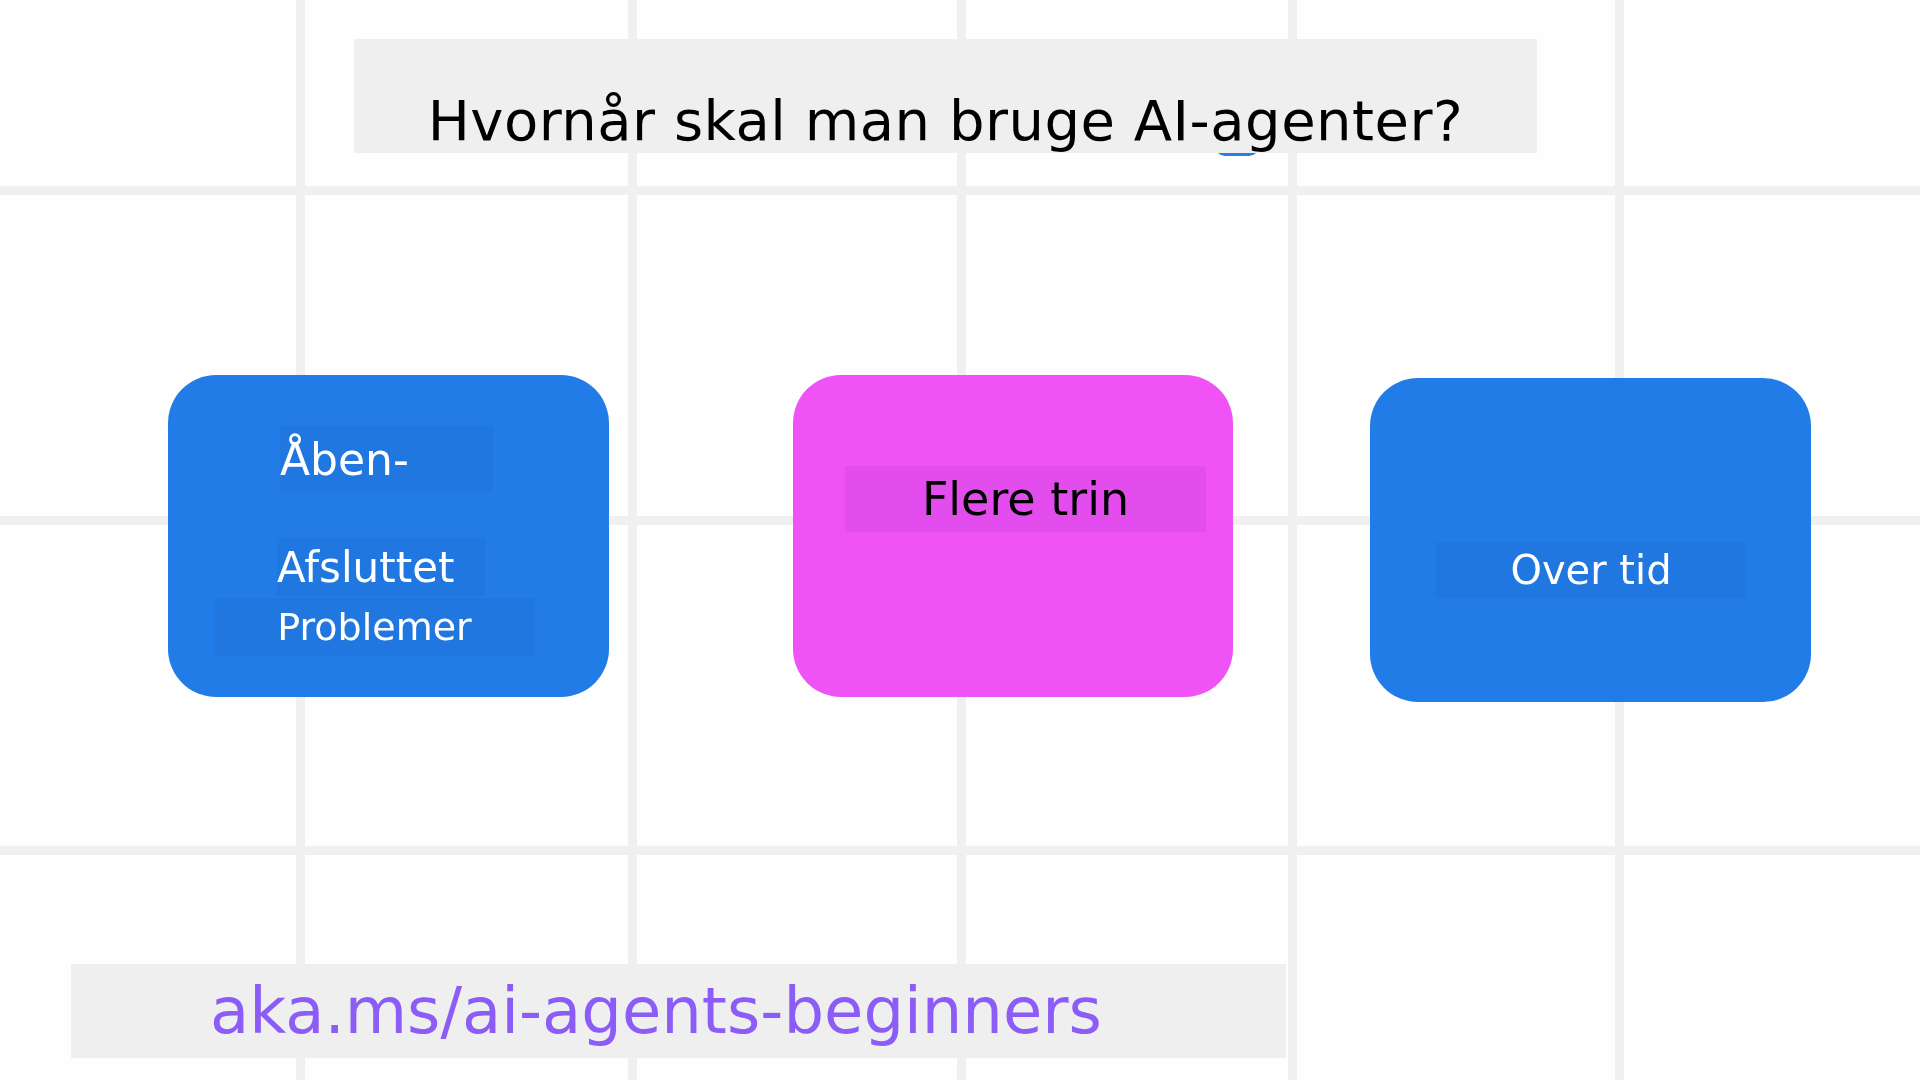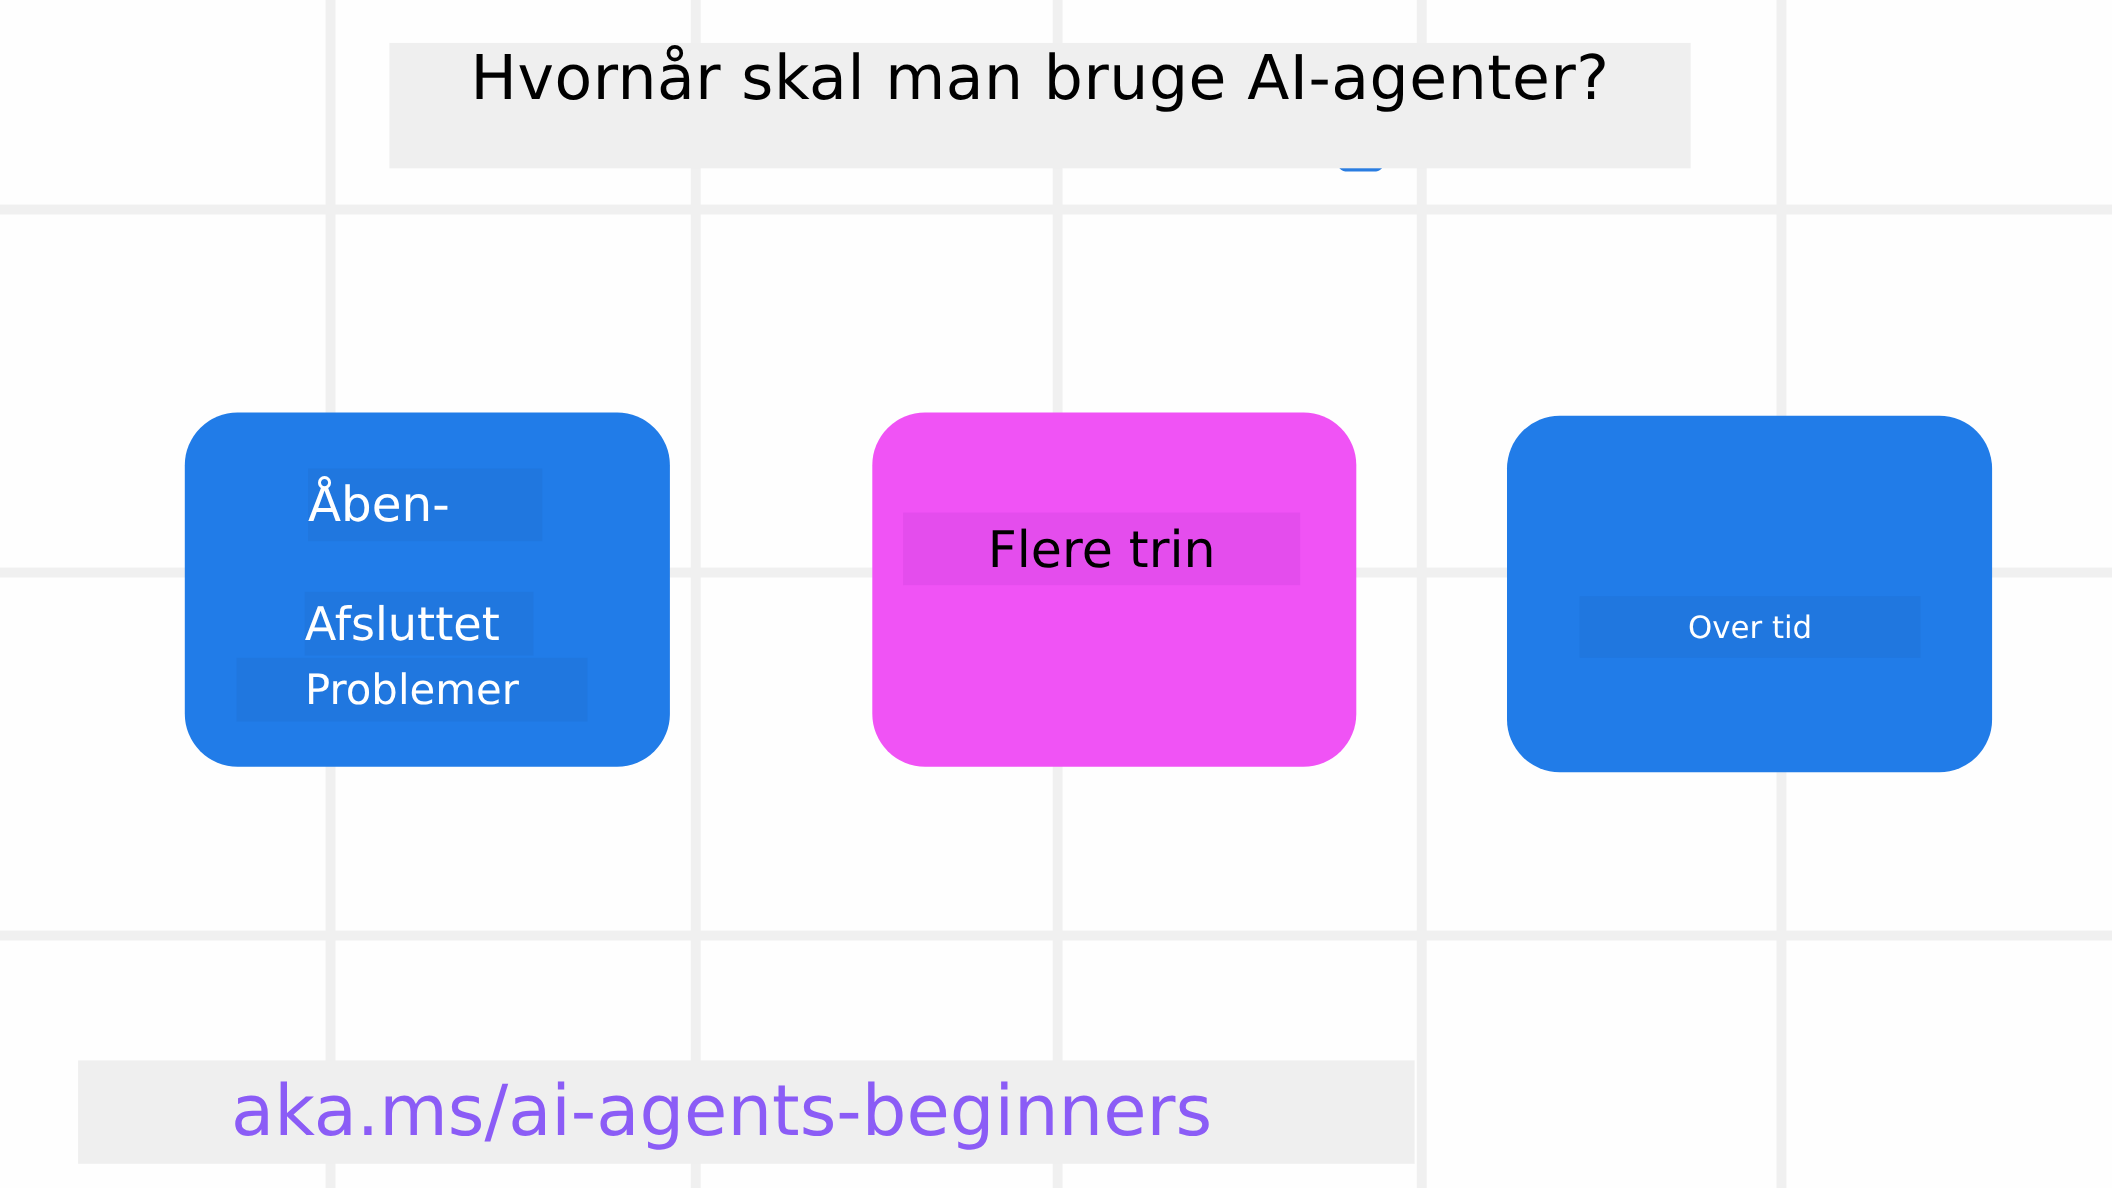--- a/index.html
+++ b/index.html
@@ -1,19 +1,19 @@
 <!DOCTYPE html>
 <html><head>
 <meta charset="utf-8">
 <style>
   html, body { margin:0; padding:0; }
   body { width:1920px; height:1080px; position:relative; overflow:hidden; background:#fefefe; font-family:"DejaVu Sans", sans-serif; }
   .vline { position:absolute; top:0; width:9px; height:1080px; background:#f0f0f0; }
   .hline { position:absolute; left:0; height:9px; width:1920px; background:#f0f0f0; }
-  .title-bg { position:absolute; left:354px; top:39px; width:1183px; height:114px; background:#efefef; display:flex; align-items:flex-start; justify-content:center; }
+  .title-bg { position:absolute; left:354px; top:39px; width:1183px; height:114px; background:#efefef; display:flex; align-items:flex-end; justify-content:center; }
   .title { font-size:56px; color:#000; letter-spacing:0.5px; white-space:nowrap; }
   .dot { position:absolute; left:1215px; top:146px; width:44px; height:10px; border-radius:0 0 22px 22px; background:#2a7de1; }
   .card { position:absolute; border-radius:48px; }
   .card .lbl { position:absolute; display:flex; align-items:center; justify-content:center; white-space:nowrap; }
   .blue { background:#217ce8; }
   .blue .lbl { background:#2077df; color:#fff; }
   .pink { background:#f053f5; }
   .pink .lbl { background:#e44ded; color:#000; }
   .url-bg { position:absolute; left:71px; top:964px; width:1215px; height:94px; background:#efefef; }
   .url { position:absolute; left:210px; top:964px; height:94px; display:flex; align-items:center; font-size:64px; color:#8b5cf6; white-space:nowrap; }
@@ -35,21 +35,21 @@
   <span class="title">Hvornår skal man bruge AI-agenter?</span>
 </div>
 
 <div class="card blue" style="left:168px; top:375px; width:441px; height:322px;">
   <div class="lbl" style="left:112px; top:51px; width:213px; height:66px; font-size:44px; justify-content:flex-start;">Åben-</div>
   <div class="lbl" style="left:109px; top:133px; width:208px; height:58px; font-size:42px; justify-content:flex-start;margin-top:30px;">Afsluttet</div>
   <div class="lbl" style="left:47px; top:223px; width:319px; height:58px; font-size:38px;">Problemer</div>
 </div>
 
 <div class="card pink" style="left:793px; top:375px; width:440px; height:322px;">
-  <div class="lbl" style="left:28px; top:91px; width:361px; height:66px; font-size:46px;text-align:right;">Flere trin</div>
+  <div class="lbl" style="left:52px; top:91px; width:361px; height:66px; font-size:46px;text-align:right;">Flere trin</div>
 </div>
 
 <div class="card blue" style="left:1370px; top:378px; width:441px; height:324px;">
-  <div class="lbl" style="left:66px; top:164px; width:310px; height:56px; font-size:28px;">Over tid</div>
+  <div class="lbl" style="left:66px; top:164px; width:310px; height:56px; font-size:40px;">Over tid</div>
 </div>
 
 <div class="url-bg"></div>
 <div class="url">aka.ms/ai-agents-beginners</div>
 
 </body></html>

